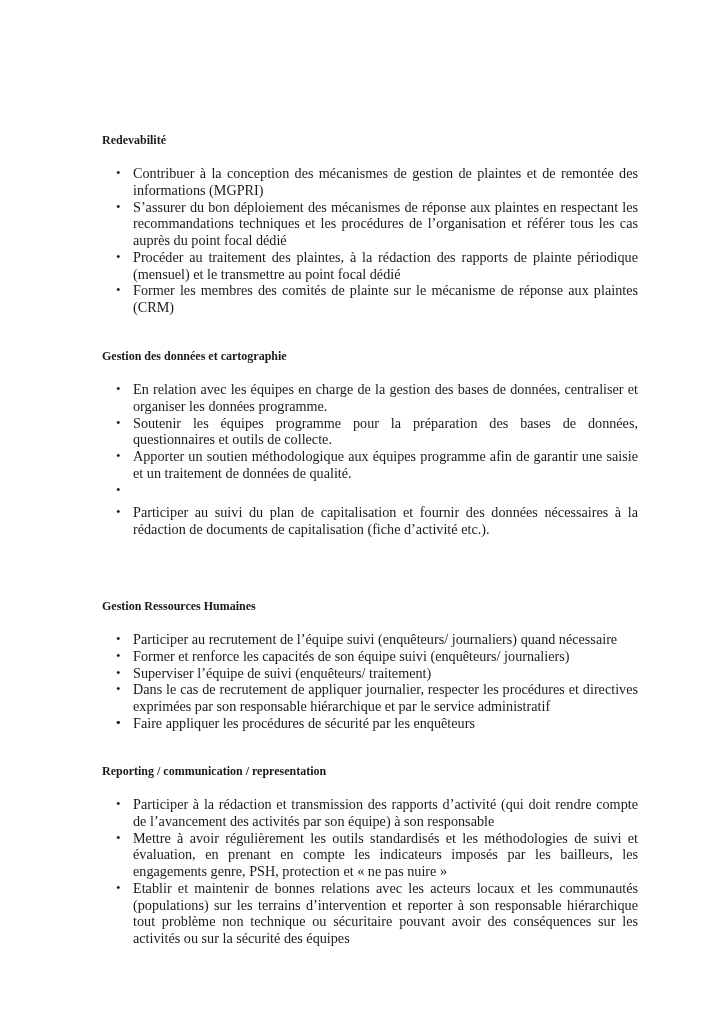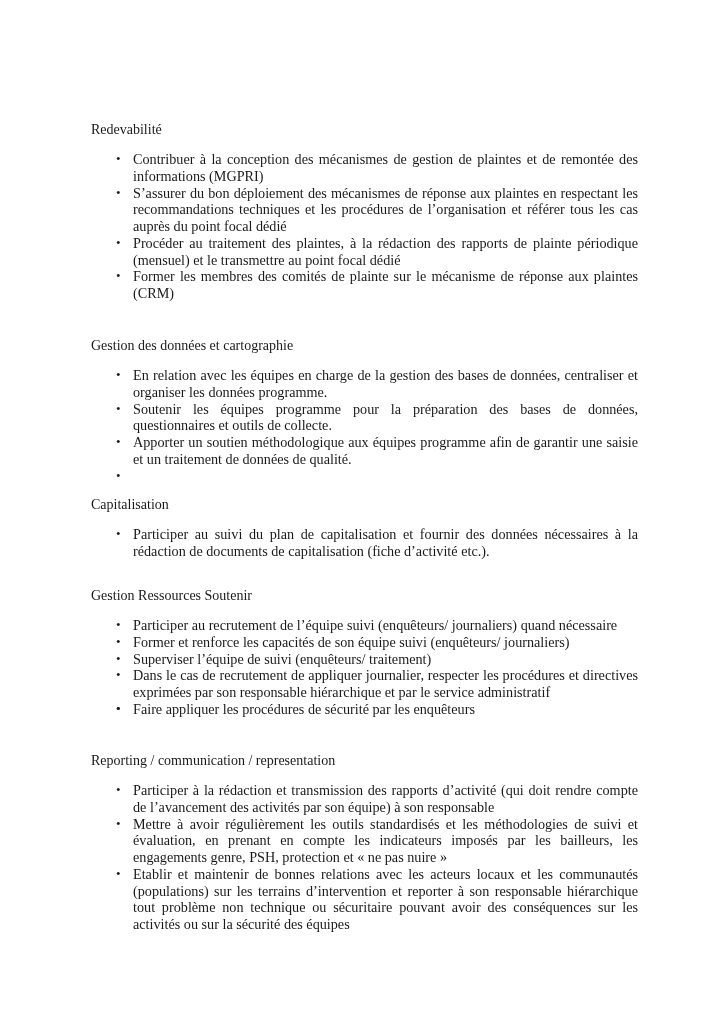--- a/index.html
+++ b/index.html
@@ -1,20 +1,20 @@
 <!DOCTYPE html>
 <html><head>
   <meta charset="utf-8">
   <style>
     html, body { margin: 0; padding: 0; background: #ffffff; }
     body { width: 724px; height: 1024px; position: relative; overflow: hidden;
            font-family: "Liberation Serif", "DejaVu Serif", serif; color: #1a1a1a; }
     .page { position: absolute; left: 86px; top: 0; width: 552px; }
     .section { position: absolute; left: 0; width: 552px; }
-    h2 { font-size: 14px; font-weight: normal; margin: 5px; line-height: 17px; }
+    h2 { font-size: 12px; font-weight: bold; margin: 16px; line-height: 17px; }
     ul { list-style: none; margin: 0; padding: 0; }
     li { position: relative; padding-left: 47px; font-size: 14.2px; line-height: 16.75px;
          text-align: justify; }
     li .bullet { position: absolute; left: 30px; top: 0; font-size: 13px; }
     .list { margin-top: 13px; }
   </style>
 </head>
 <body>
 
 <div class="page">
@@ -33,28 +33,27 @@
     <h2>Gestion des données et cartographie</h2>
     <ul class="list">
       <li><span class="bullet">•</span><span>En relation avec les équipes en charge de la gestion des bases de données, centraliser et organiser les données programme.</span></li>
       <li><span class="bullet">•</span><span>Soutenir les équipes programme pour la préparation des bases de données, questionnaires et outils de collecte.</span></li>
       <li><span class="bullet">•</span><span>Apporter un soutien méthodologique aux équipes programme afin de garantir une saisie et un traitement de données de qualité.</span></li>
       <li><span class="bullet">•</span></li>
     </ul>
   </div>
 
   <div class="section" style="top:491px;">
-    <h2>Capitalisation</h2>
     <ul class="list">
       <li><span class="bullet">•</span><span>Participer au suivi du plan de capitalisation et fournir des données nécessaires à la rédaction de documents de capitalisation (fiche d’activité etc.).</span></li>
     </ul>
   </div>
 
   <div class="section" style="top:582px;">
-    <h2>Gestion Ressources Soutenir</h2>
+    <h2>Gestion Ressources Humaines</h2>
     <ul class="list">
       <li><span class="bullet">•</span><span>Participer au recrutement de l’équipe suivi (enquêteurs/ journaliers) quand nécessaire</span></li>
       <li><span class="bullet">•</span><span>Former et renforce les capacités de son équipe suivi (enquêteurs/ journaliers)</span></li>
       <li><span class="bullet">•</span><span>Superviser l’équipe de suivi (enquêteurs/ traitement)</span></li>
       <li><span class="bullet">•</span><span>Dans le cas de recrutement de appliquer journalier, respecter les procédures et directives exprimées par son responsable hiérarchique et par le service administratif</span></li>
       <li><span class="bullet">•</span></li>
       <li><span class="bullet">•</span><span>Faire appliquer les procédures de sécurité par les enquêteurs</span></li>
     </ul>
   </div>
 

